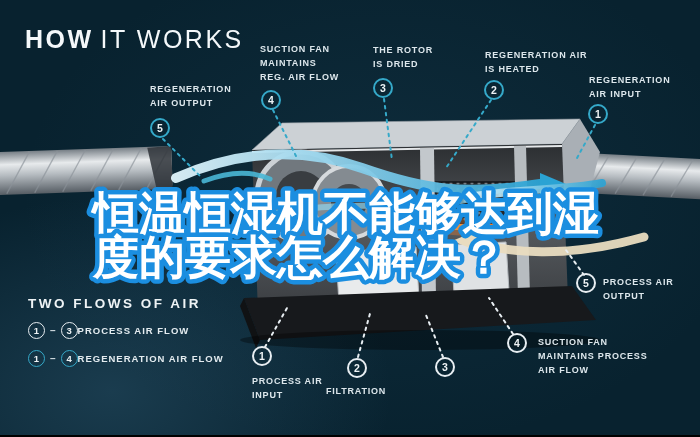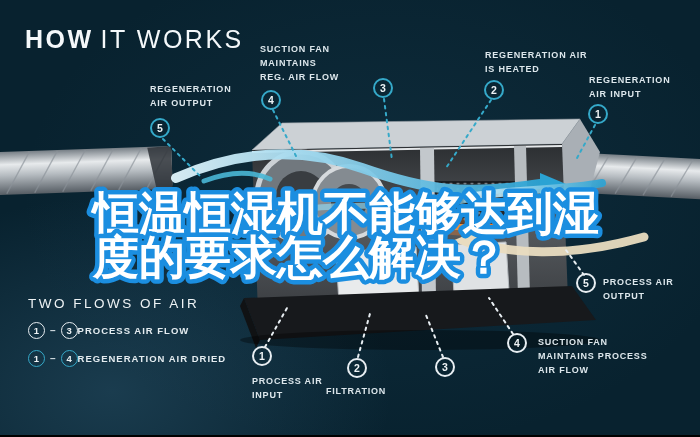--- a/index.html
+++ b/index.html
@@ -13,21 +13,21 @@
   }
   .art{position:absolute;left:0;top:0;z-index:1;}
   .title{position:absolute;left:25px;top:25px;z-index:6;color:#f4f8fa;font-size:25px;letter-spacing:2.5px;white-space:nowrap;}
   .title .b{font-weight:700;}
   .title .r{font-weight:300;margin-left:7px;}
   .lbl{position:absolute;z-index:6;color:#dde7ec;font-size:9px;font-weight:bold;letter-spacing:.8px;line-height:1.55;white-space:pre-line;text-transform:uppercase;}
   .num{position:absolute;z-index:6;width:20px;height:20px;border-radius:50%;display:flex;align-items:center;justify-content:center;
        font-size:10.5px;font-weight:bold;color:#eef3f5;box-sizing:border-box;background:rgba(8,34,47,.25);}
   .num.teal{border:2px solid #35a9c9;}
   .num.white{border:2px solid #e8eef2;}
-  .legend-title{position:absolute;left:28px;top:296px;z-index:6;color:#eef3f5;font-size:13.5px;font-weight:400;letter-spacing:2.5px;white-space:nowrap;}
+  .legend-title{position:absolute;left:28px;top:296px;z-index:6;color:#eef3f5;font-size:13.5px;font-weight:700;letter-spacing:2.5px;white-space:nowrap;}
   .legrow{position:absolute;left:28px;z-index:6;display:flex;align-items:center;}
   .lnum{width:17px;height:17px;border-radius:50%;display:flex;align-items:center;justify-content:center;font-size:9.5px;font-weight:bold;color:#eef3f5;box-sizing:border-box;}
   .lnum.white{border:1.5px solid #e8eef2;}
   .lnum.teal{border:1.5px solid #35a9c9;}
   .ldash{color:#cfd9de;font-size:10px;margin:0 5px;font-weight:bold;}
   .llabel{color:#e4ecf0;font-size:9.5px;font-weight:bold;letter-spacing:1px;white-space:nowrap;}
   .headline{position:absolute;left:0;top:0;z-index:5;}
   .headline text{font-family:"DejaVu Sans",sans-serif;font-weight:900;font-size:46px;
     paint-order:stroke fill;stroke-linejoin:round;}
 </style>
@@ -146,20 +146,22 @@
 
   <div class="lbl" style="left:150px;top:83px">REGENERATION
 AIR OUTPUT</div>
   <div class="num teal" style="left:150px;top:118px">5</div>
 
   <div class="lbl" style="left:260px;top:43px">SUCTION FAN
 MAINTAINS
 REG. AIR FLOW</div>
   <div class="num teal" style="left:261px;top:90px">4</div>
 
+  <div class="lbl" style="left:373px;top:44px">THE ROTOR
+IS DRIED</div>
   <div class="num teal" style="left:373px;top:78px">3</div>
 
   <div class="lbl" style="left:485px;top:49px">REGENERATION AIR
 IS HEATED</div>
   <div class="num teal" style="left:484px;top:80px">2</div>
 
   <div class="lbl" style="left:589px;top:74px">REGENERATION
 AIR INPUT</div>
   <div class="num teal" style="left:588px;top:104px">1</div>
 
@@ -185,21 +187,21 @@
   <div class="legrow" style="top:322px">
     <span class="lnum white">1</span>
     <span class="ldash">–</span>
     <span class="lnum white">3</span>
     <span class="llabel">PROCESS AIR FLOW</span>
   </div>
   <div class="legrow" style="top:350px">
     <span class="lnum teal">1</span>
     <span class="ldash">–</span>
     <span class="lnum teal">4</span>
-    <span class="llabel">REGENERATION AIR DRIED</span>
+    <span class="llabel">REGENERATION AIR FLOW</span>
   </div>
 
   <svg class="headline" width="700" height="437" viewBox="0 0 700 437">
     <text x="93" y="229" fill="#ffffff" stroke="#1b8ee0" stroke-width="9">恒温恒湿机不能够达到湿</text>
     <text x="93" y="273" fill="#ffffff" stroke="#1b8ee0" stroke-width="9">度的要求怎么解决？</text>
   </svg>
 
 </div>
 
 </body></html>

